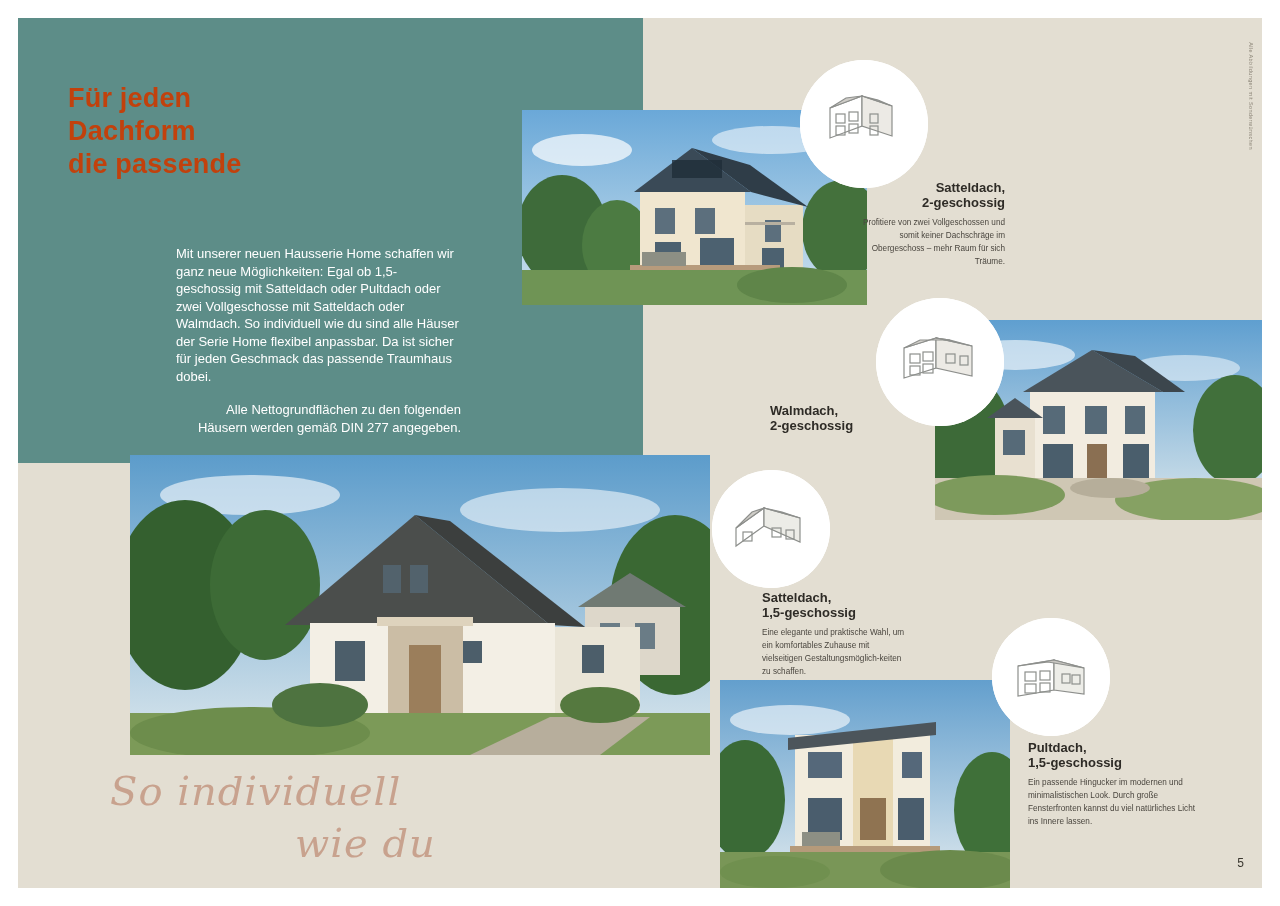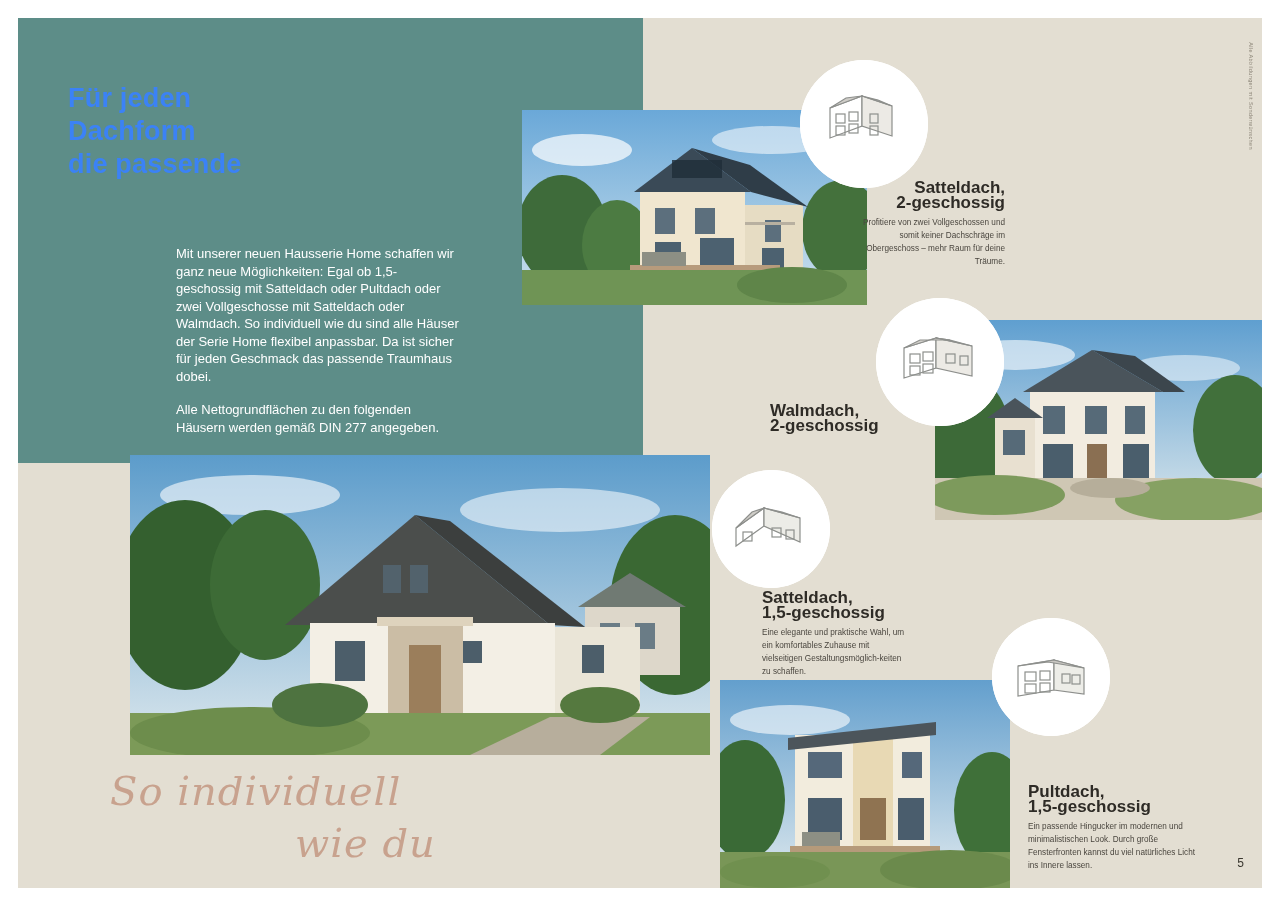--- a/index.html
+++ b/index.html
@@ -34,40 +34,41 @@
     width: 625px;
     height: 445px;
     background: #5d8d88;
   }
   
   .headline {
     position: absolute;
     left: 68px;
     top: 82px;
     width: 480px;
-    color: #3b82f6;
+    color: #c2410c;
     font-size: 27px;
     line-height: 33px;
     font-weight: bold;
     letter-spacing: 0.2px;
   }
   .intro-text {
     position: absolute;
     left: 176px;
     top: 245px;
     width: 285px;
     color: #ffffff;
     font-size: 13px;
     line-height: 17.5px;
   }
   .intro-text p {
     margin: 0 0 16px 0;
   }
   .intro-text p:last-child {
     margin-bottom: 16px;
+    text-align: right;
   }
   .intro-text .bold {
     font-weight: bold;
     display: block;
   }
   
   .vertical-credit {
     position: absolute;
     right: 26px;
     top: 150px;
@@ -102,35 +103,35 @@
   }
   .roof-circle svg { display: block; width: 100%; height: 100%; }
   .rc-1 { left: 800px; top: 60px; width: 128px; height: 128px; }
   .rc-2 { left: 876px; top: 298px; width: 128px; height: 128px; }
   .rc-3 { left: 712px; top: 470px; width: 118px; height: 118px; }
   .rc-4 { left: 992px; top: 618px; width: 118px; height: 118px; }
 
   
   .caption { position: absolute; }
   .caption .title {
-    font-size: 17px;
+    font-size: 13px;
     font-weight: bold;
     color: #2e2b26;
     line-height: 15px;
     margin-bottom: 6px;
   }
   .caption .body {
     font-size: 8.2px;
     line-height: 13px;
     color: #4a463f;
   }
   .cap-1 { left: 860px; top: 180px; width: 145px; text-align: right; }
   .cap-2 { left: 770px; top: 403px; width: 160px; text-align: left; }
   .cap-3 { left: 762px; top: 590px; width: 150px; text-align: left; }
-  .cap-4 { left: 1028px; top: 740px; width: 170px; text-align: left; margin-top: 44px; }
+  .cap-4 { left: 1028px; top: 740px; width: 170px; text-align: left; }
 
   
   .slogan {
     position: absolute;
     left: 105px;
     top: 768px;
     width: 420px;
     height: 110px;
     color: #c8a28e;
   }
@@ -410,21 +411,21 @@
         <rect x="80" y="57" width="8" height="9"></rect>
       </g>
     </svg>
   </div>
 
   <div class="caption cap-1">
     <div class="title">
       <div>Satteldach,</div>
       <div>2-geschossig</div>
     </div>
-    <div class="body">Profitiere von zwei Vollgeschossen und somit keiner Dachschräge im Obergeschoss – mehr Raum für deine Träume.</div>
+    <div class="body">Profitiere von zwei Vollgeschossen und somit keiner Dachschräge im Obergeschoss – mehr Raum für sich Träume.</div>
   </div>
 
   <div class="caption cap-2">
     <div class="title">
       <div>Walmdach,</div>
       <div>2-geschossig</div>
     </div>
   </div>
 
   <div class="caption cap-3">

